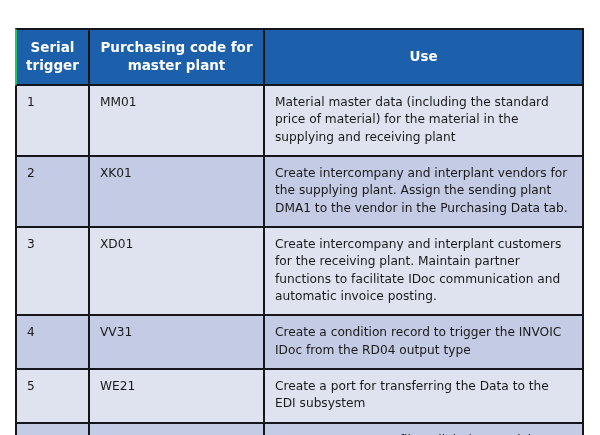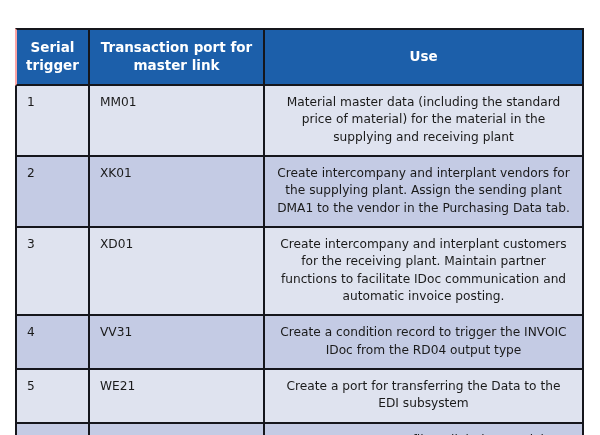--- a/index.html
+++ b/index.html
@@ -52,21 +52,21 @@
     text-align: center;
     vertical-align: middle;
     padding: 9px 6px 10px 6px;
     border-top: 2px solid #15161c;
     border-bottom: 2px solid #15161c;
     border-right: 2px solid #15161c;
     box-sizing: border-box;
     height: 50px;
   }
   thead th.first-col {
-    border-left: 2px solid #fca5a5;
+    border-left: 2px solid #22c55e;
   }
 
   
   tbody td {
     font-size: 12.2px;
     line-height: 1.42;
     color: #1a1a1a;
     vertical-align: top;
     padding: 8px 10px 9px 10px;
     border-bottom: 2px solid #15161c;
@@ -81,21 +81,21 @@
   tbody tr.row-alt td {
     background: #c4cbe4;
   }
 
   td.cell-serial,
   td.cell-tcode {
     white-space: nowrap;
   }
 
   td.cell-use {
-    text-align: center;
+    text-align: left;
   }
 
   
   tbody tr td {
     border-top: 0;
   }
 </style>
 </head>
 <body>
 
@@ -107,22 +107,22 @@
         <col class="c-tcode">
         <col class="c-use">
       </colgroup>
       <thead>
         <tr>
           <th class="first-col">
             <span>Serial</span><br>
             <span>trigger</span>
           </th>
           <th>
-            <span>Transaction port for</span><br>
-            <span>master link</span>
+            <span>Purchasing code for</span><br>
+            <span>master plant</span>
           </th>
           <th>
             <span>Use</span>
           </th>
         </tr>
       </thead>
       <tbody id="table-body">
           <tr class="data-row">
             <td class="cell-serial first-col">1</td>
             <td class="cell-tcode">MM01</td>

